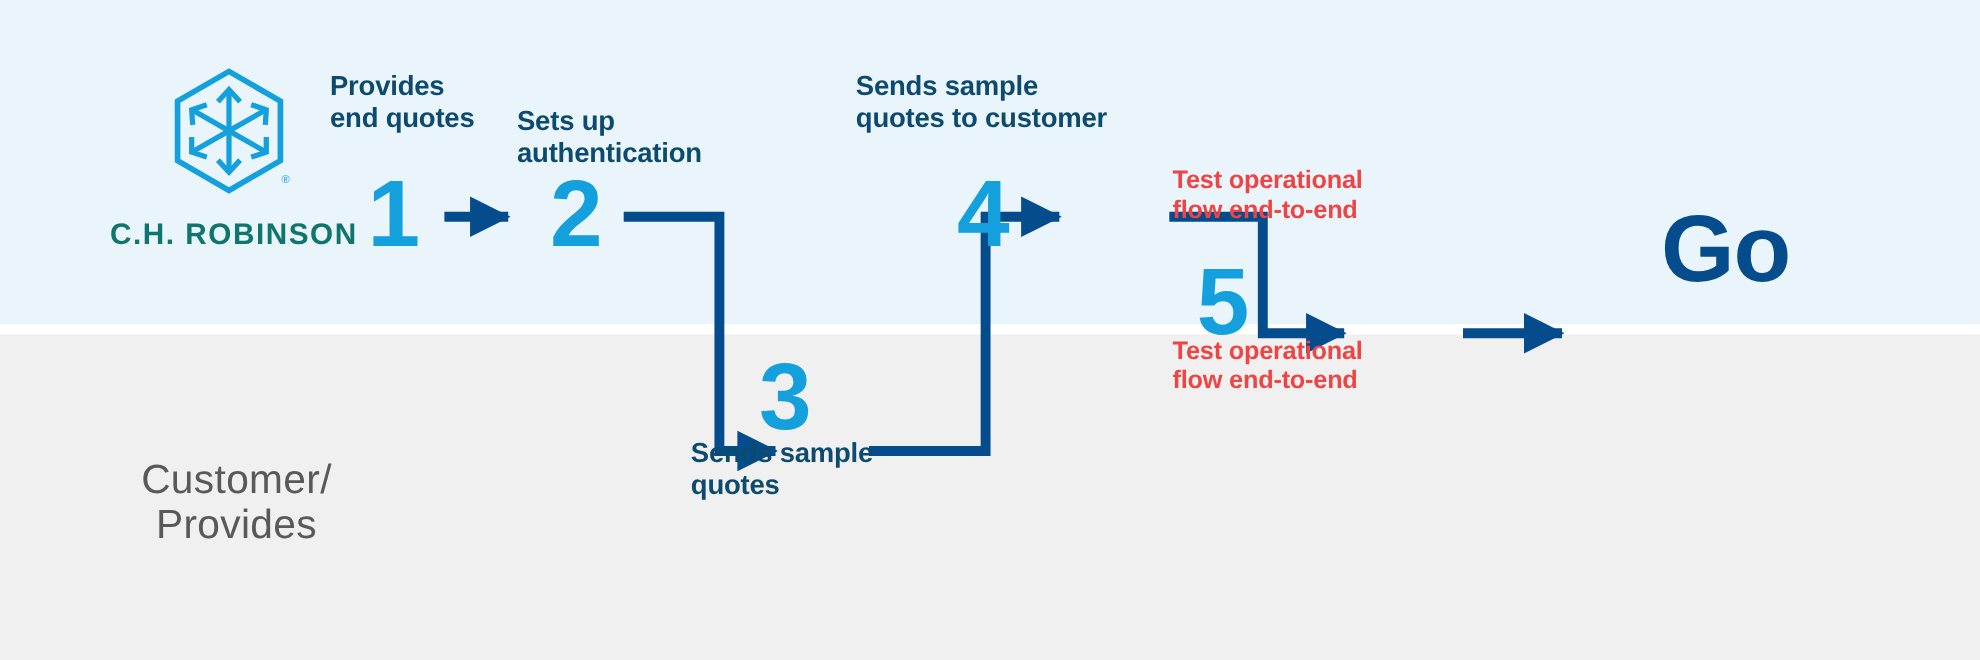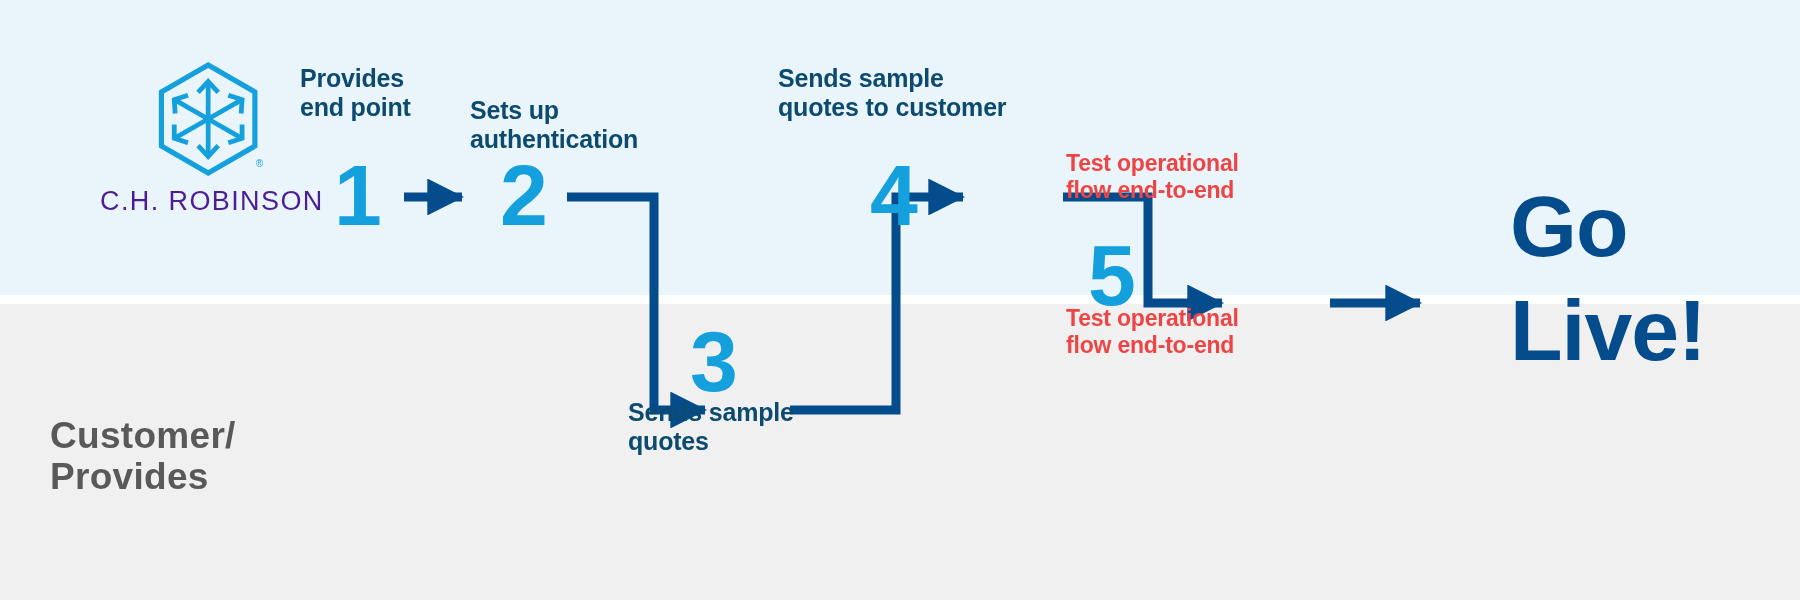--- a/index.html
+++ b/index.html
@@ -54,37 +54,38 @@
     width: 220px;
     text-align: center;
   }
   .logo-mark {
     width: 110px;
     height: 118px;
     margin: 0 auto;
     display: block;
   }
   .logo-word {
-    margin-top: 8px;
+    margin-top: 20px;
     font-size: 27px;
-    font-weight: normal;
+    font-weight: bold;
     letter-spacing: 1.4px;
-    color: #4c1d95;
+    color: #0f766e;
     white-space: nowrap;
   }
   
   .lane-label {
     left: 50px;
     top: 415px;
     width: 330px;
     font-size: 37px;
-    font-weight: bold;
+    font-weight: normal;
     line-height: 1.12;
     color: #595959;
     letter-spacing: 0.3px;
+    text-align: center;
   }
   
   .step-num {
     font-size: 86px;
     font-weight: bold;
     color: #14a0dc;
     line-height: 1;
     letter-spacing: -1px;
   }
   
@@ -180,21 +181,21 @@
     <div class="logo-word">C.H. ROBINSON</div>
   </div>
 
   <div class="abs lane-label">
     <span>Customer/</span><br>
     <span>Provides</span>
   </div>
 
   <div class="abs caption" style="left:300px; top:64px; width:190px;">
     <span>Provides</span><br>
-    <span>end point</span>
+    <span>end quotes</span>
   </div>
   <div class="abs step-num" style="left:334px; top:152px;">1</div>
 
   <div class="abs caption" style="left:470px; top:64px; width:230px;margin-top:32px;">
     <span>Sets up</span><br>
     <span>authentication</span>
   </div>
   <div class="abs step-num" style="left:500px; top:152px;">2</div>
 
   <div class="abs step-num" style="left:690px; top:318px;">3</div>
@@ -214,16 +215,15 @@
     <span>flow end-to-end</span>
   </div>
   <div class="abs step-num" style="left:1088px; top:232px;">5</div>
   <div class="abs caption-sm" style="left:1066px; top:305px; width:230px;">
     <span>Test operational</span><br>
     <span>flow end-to-end</span>
   </div>
 
   <div class="abs go-live">
     <span class="ln1">Go</span>
-    <span class="ln2">Live!</span>
   </div>
 
 </div>
 
 </body></html>

